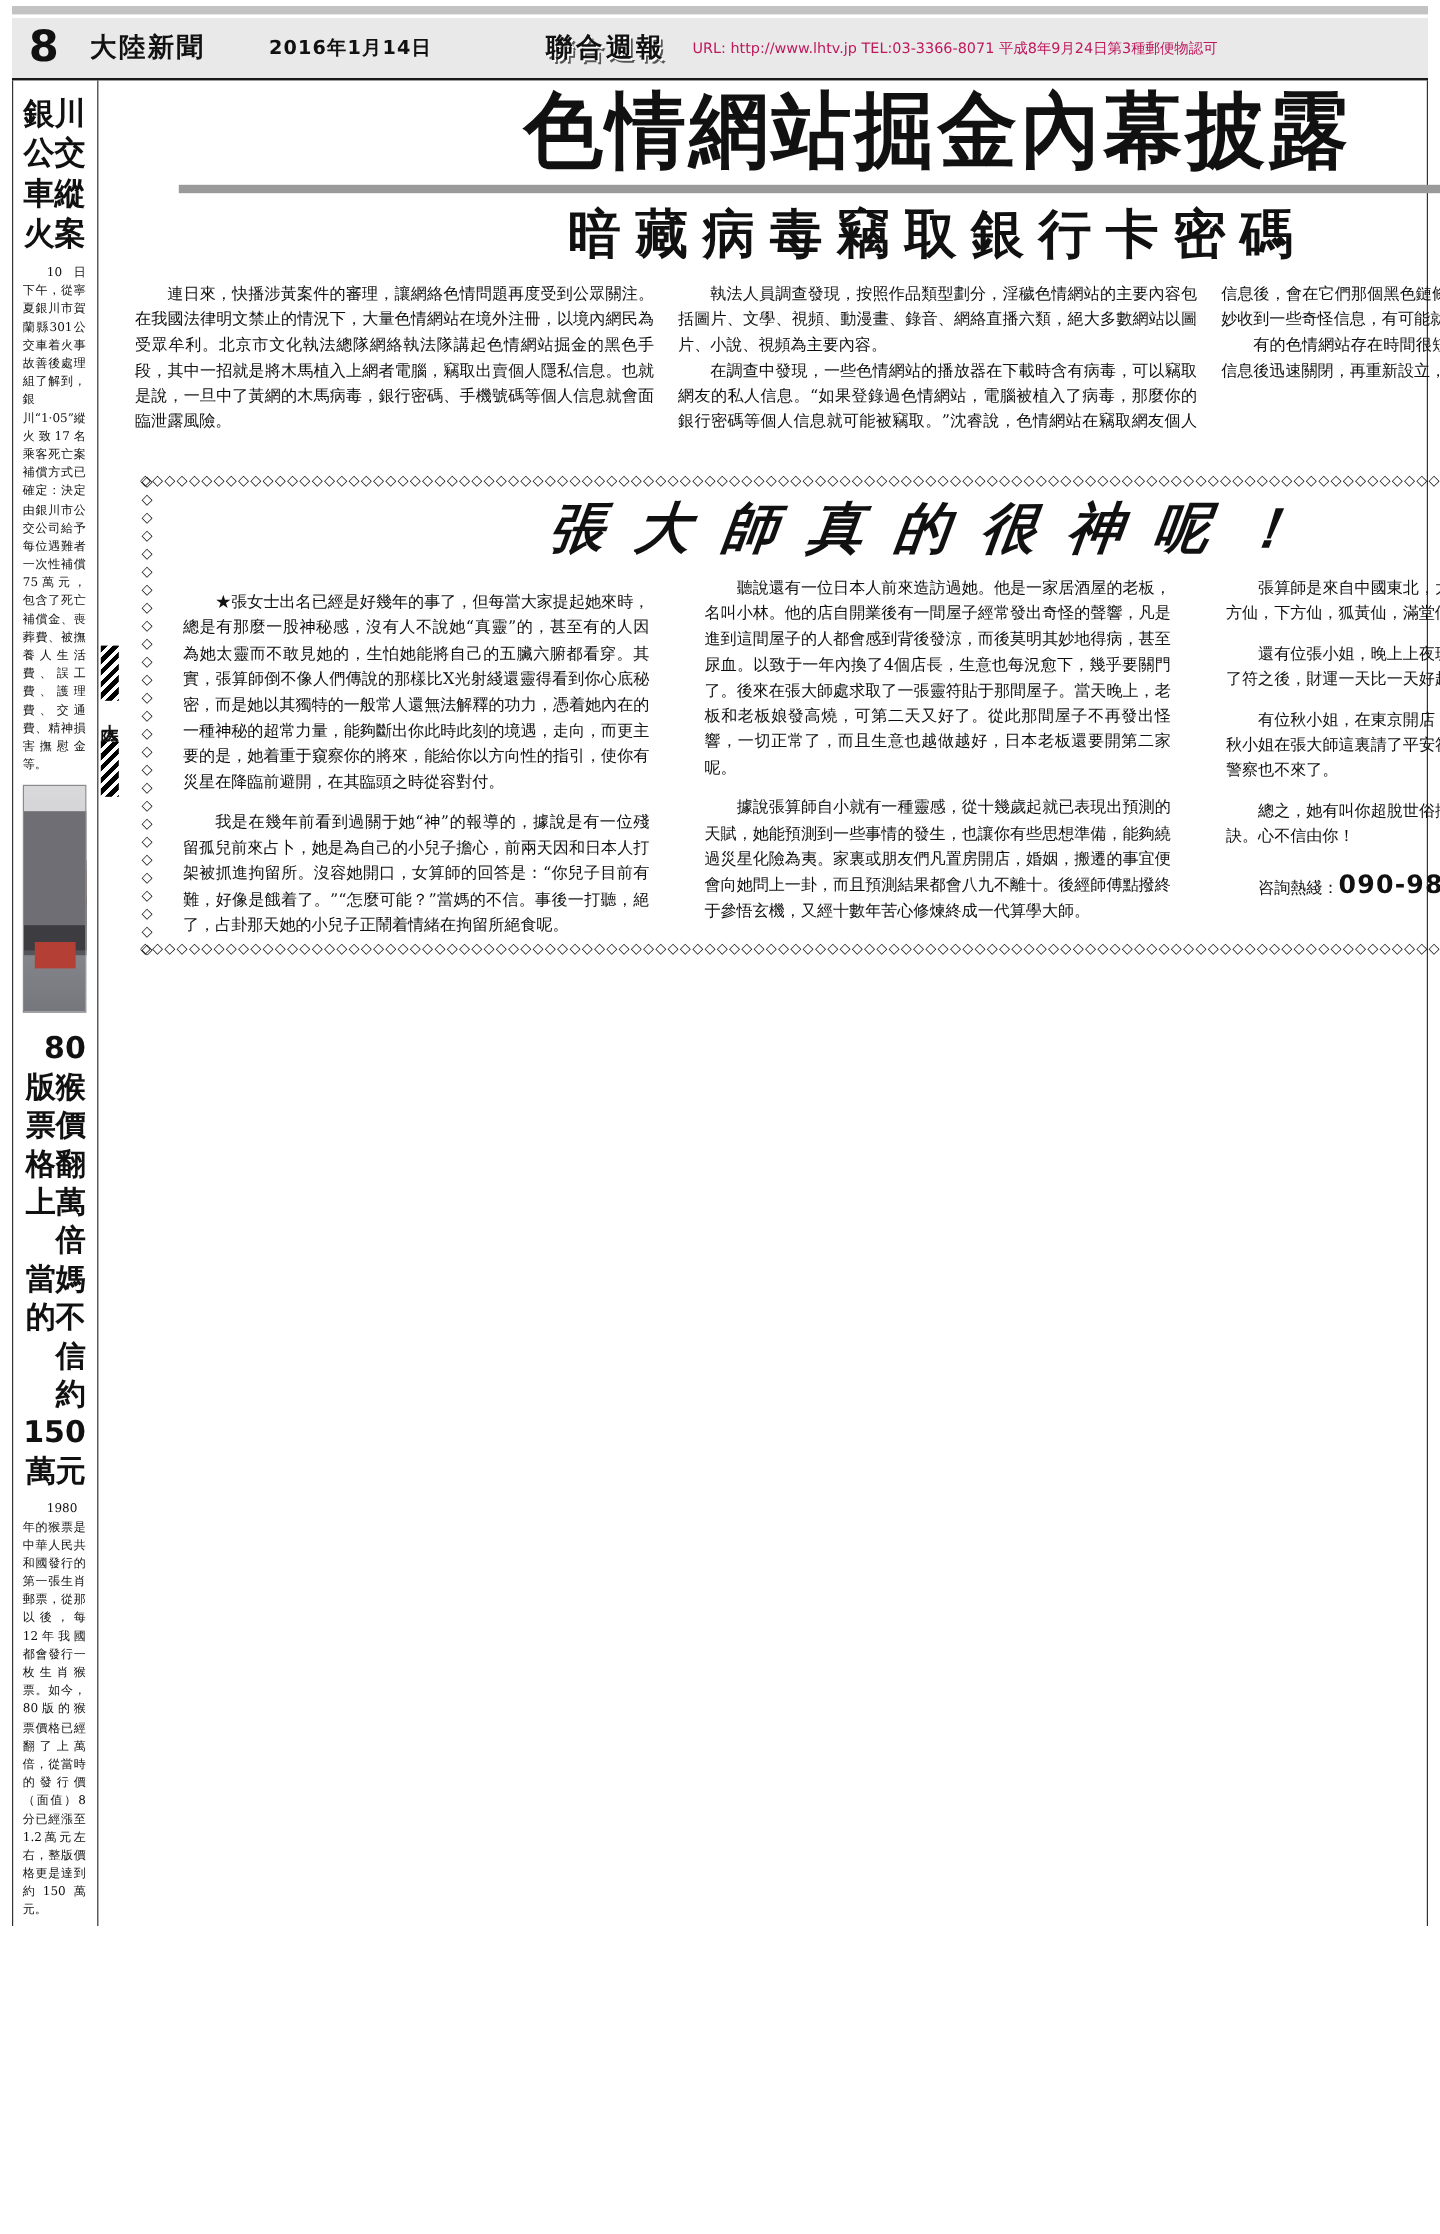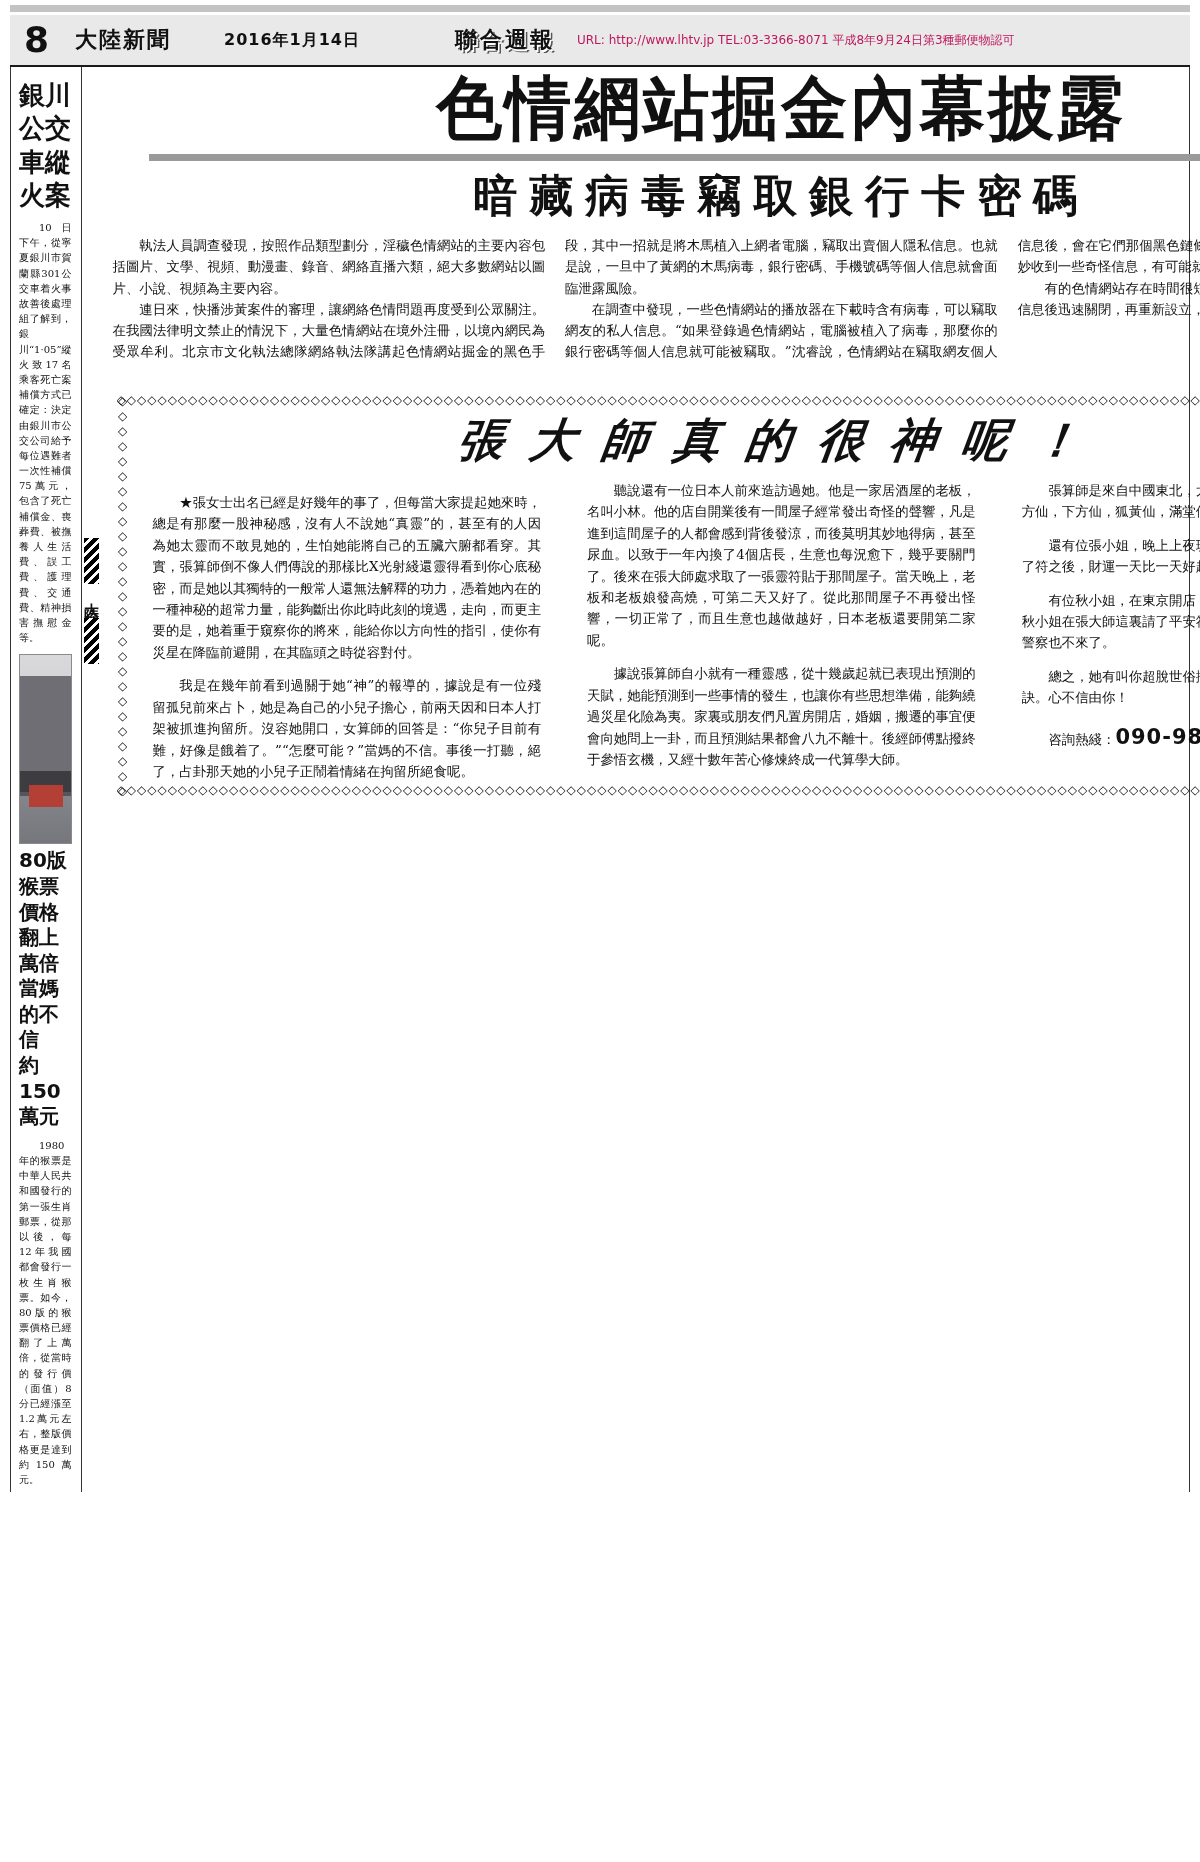--- a/index.html
+++ b/index.html
@@ -11,23 +11,23 @@
          border-bottom:2px solid #1a1a1a;font-family:"DejaVu Sans",sans-serif;}
   .page-num{font-size:36px;font-weight:900;margin:0 26px 0 14px;line-height:1;}
   .section-name{font-size:22px;font-weight:700;letter-spacing:2px;}
   .h-date{font-size:16px;font-weight:700;margin-left:53px;letter-spacing:1px;}
   .masthead{font-size:22px;font-weight:900;letter-spacing:3px;margin-left:95px;
             text-shadow:1.5px 1.5px 0 #fff,3px 3px 0 #555;}
   .h-info{font-size:12px;margin-left:22px;color:#be185d;}
   
   .content{display:flex;margin:0 10px;border-left:1px solid #333;border-right:1px solid #333;min-height:1078px;}
   .left-col{width:302px;border-right:1px solid #333;padding:8px 9px 4px 8px;box-sizing:border-box;}
-  .a-title{font-family:"DejaVu Sans",sans-serif;font-weight:900;text-align:left;line-height:1.28;margin:4px 0 8px;}
+  .a-title{font-family:"DejaVu Sans",sans-serif;font-weight:900;text-align:right;line-height:1.28;margin:4px 0 8px;}
   .a1-title{font-size:26px;}
-  .a2-title{font-size:20px;margin-top:4px;}
+  .a2-title{font-size:25px;margin-top:14px;}
   .body-text p{font-size:10px;line-height:1.52;text-align:justify;margin:0 0 1px;text-indent:2em;}
   .photo{height:188px;margin:9px 0 2px;border:1px solid #8a8a8a;
     background:
       linear-gradient(#6e6e74,#6e6e74) 85% 22%/120px 95px no-repeat,
       linear-gradient(#7d4a42,#7d4a42) 4% 44%/62px 30px no-repeat,
       linear-gradient(#b33f35,#b33f35) 52% 78%/34px 22px no-repeat,
       linear-gradient(#3c3c41,#3c3c41) 55% 55%/215px 75px no-repeat,
       linear-gradient(#55565c,#55565c) 18% 66%/90px 48px no-repeat,
       linear-gradient(180deg,#d9d9db 0%,#cdcdd0 35%,#a9aaae 55%,#87888d 70%,#76777c 100%);}
   
@@ -99,22 +99,22 @@
       <div class="vtext">大陸新聞</div>
       <div class="bars"></div>
     </div>
 
     <main class="main-col">
       <h1 class="headline">色情網站掘金內幕披露</h1>
       <div class="g-rule"></div>
       <h2 class="subheadline">暗藏病毒竊取銀行卡密碼</h2>
 
       <div class="cols3">
+          <p>連日來，快播涉黃案件的審理，讓網絡色情問題再度受到公眾關注。在我國法律明文禁止的情況下，大量色情網站在境外注冊，以境內網民為受眾牟利。北京市文化執法總隊網絡執法隊講起色情網站掘金的黑色手段，其中一招就是將木馬植入上網者電腦，竊取出賣個人隱私信息。也就是說，一旦中了黃網的木馬病毒，銀行密碼、手機號碼等個人信息就會面臨泄露風險。</p>
           <p>執法人員調查發現，按照作品類型劃分，淫穢色情網站的主要內容包括圖片、文學、視頻、動漫畫、錄音、網絡直播六類，絕大多數網站以圖片、小說、視頻為主要內容。</p>
-          <p>連日來，快播涉黃案件的審理，讓網絡色情問題再度受到公眾關注。在我國法律明文禁止的情況下，大量色情網站在境外注冊，以境內網民為受眾牟利。北京市文化執法總隊網絡執法隊講起色情網站掘金的黑色手段，其中一招就是將木馬植入上網者電腦，竊取出賣個人隱私信息。也就是說，一旦中了黃網的木馬病毒，銀行密碼、手機號碼等個人信息就會面臨泄露風險。</p>
           <p>在調查中發現，一些色情網站的播放器在下載時含有病毒，可以竊取網友的私人信息。“如果登錄過色情網站，電腦被植入了病毒，那麼你的銀行密碼等個人信息就可能被竊取。”沈睿說，色情網站在竊取網友個人信息後，會在它們那個黑色鏈條上傳播交易。所以，如果你的手機莫名其妙收到一些奇怪信息，有可能就是經常登錄色情網站的後果。</p>
           <p>有的色情網站存在時間很短，但往往含有大量木馬和病毒，竊取用戶信息後迅速關閉，再重新設立，故伎重演，等待人們上鈎。</p>
         </div>
 
       <section class="fortune">
         <div class="d-row">◇◇◇◇◇◇◇◇◇◇◇◇◇◇◇◇◇◇◇◇◇◇◇◇◇◇◇◇◇◇◇◇◇◇◇◇◇◇◇◇◇◇◇◇◇◇◇◇◇◇◇◇◇◇◇◇◇◇◇◇◇◇◇◇◇◇◇◇◇◇◇◇◇◇◇◇◇◇◇◇◇◇◇◇◇◇◇◇◇◇◇◇◇◇◇◇◇◇◇◇◇◇◇◇◇◇◇◇◇◇◇◇◇◇◇◇◇◇◇◇◇◇◇◇◇◇◇◇◇◇</div>
         <div class="d-col d-left">◇◇◇◇◇◇◇◇◇◇◇◇◇◇◇◇◇◇◇◇◇◇◇◇◇◇◇◇◇◇◇◇◇◇◇◇◇◇◇◇◇◇◇◇◇◇◇◇◇◇◇◇◇◇◇◇◇◇◇◇</div>
 
         <div class="fortune-inner">
           <div class="fortune-title">張大師真的很神呢！</div>

